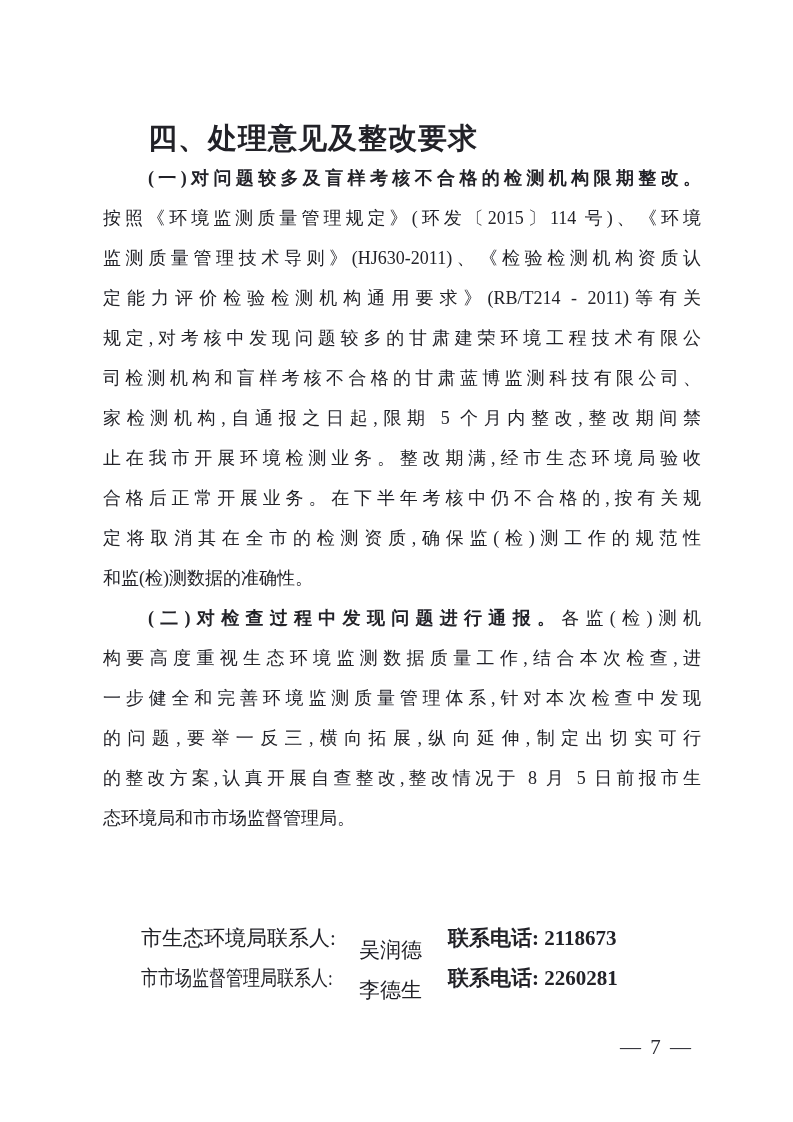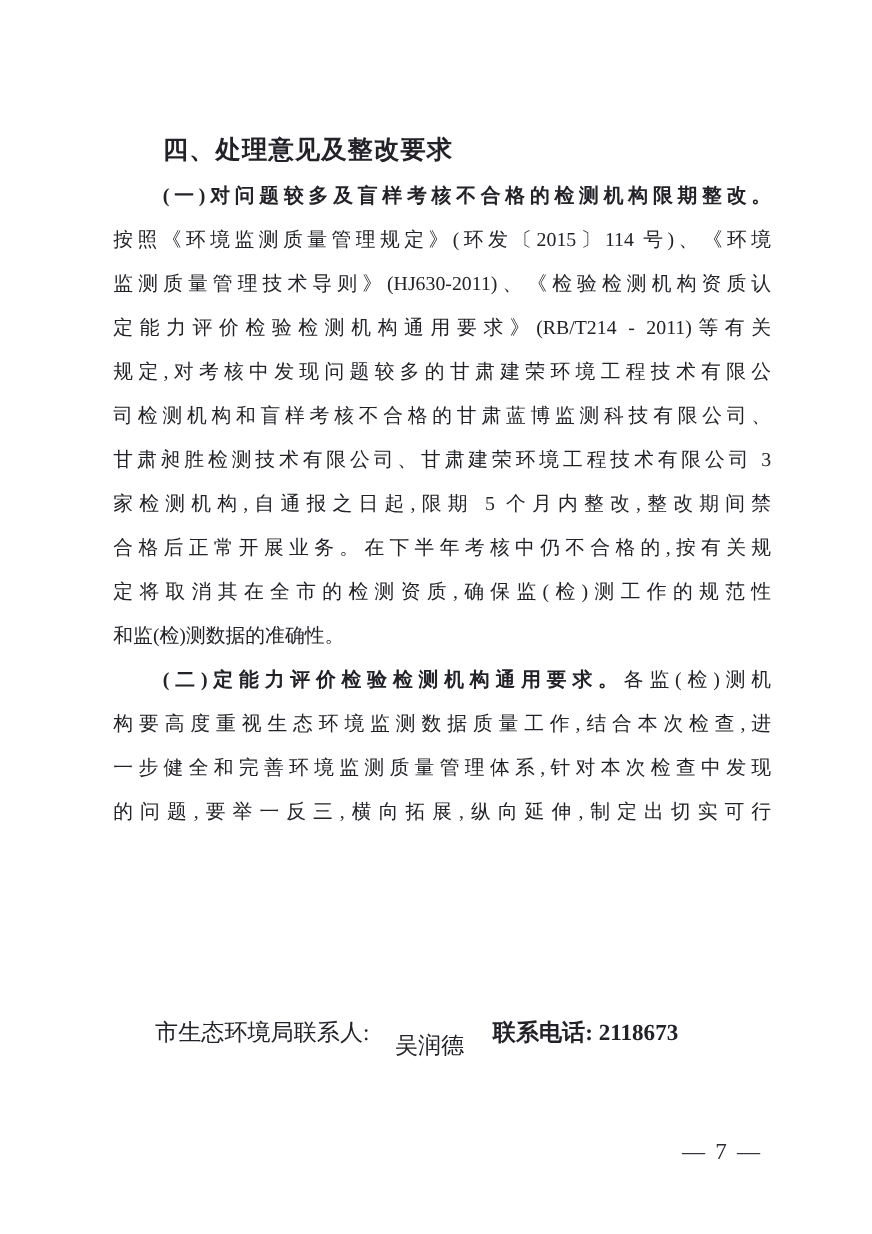--- a/index.html
+++ b/index.html
@@ -25,23 +25,23 @@
     text-align: left;
   }
   .j {
     text-align: justify;
     text-align-last: justify;
     -moz-text-align-last: justify;
   }
   .indent { text-indent: 45px; }
   .bold { font-weight: 700; }
   .heading {
-    font-family: Liberation Mono, monospace;
+    font-family: Liberation Sans, sans-serif;
     font-weight: 700;
-    font-size: 23px;
+    font-size: 29px;
     line-height: 40px;
     height: 40px;
     text-indent: 45px;
     letter-spacing: 1px;
   }
   .contacts {
     position: absolute;
     left: 103px;
     top: 918px;
     width: 598px;
@@ -75,36 +75,43 @@
   <div class="textblock">
 
     <div class="row heading">四、处理意见及整改要求</div>
 
     <div class="row j indent bold">(一)对问题较多及盲样考核不合格的检测机构限期整改。</div>
     <div class="row j">按照《环境监测质量管理规定》(环发〔2015〕114 号)、《环境</div>
     <div class="row j">监测质量管理技术导则》(HJ630-2011)、《检验检测机构资质认</div>
     <div class="row j">定能力评价检验检测机构通用要求》(RB/T214 - 2011)等有关</div>
     <div class="row j">规定,对考核中发现问题较多的甘肃建荣环境工程技术有限公</div>
     <div class="row j">司检测机构和盲样考核不合格的甘肃蓝博监测科技有限公司、</div>
-    <div class="row j">甘肃昶胜检测技术有限公司、甘肃建荣环境工程技术有限公司 3</div>
     <div class="row j">家检测机构,自通报之日起,限期 5 个月内整改,整改期间禁</div>
+    <div class="row j">止在我市开展环境检测业务。整改期满,经市生态环境局验收</div>
     <div class="row j">合格后正常开展业务。在下半年考核中仍不合格的,按有关规</div>
     <div class="row j">定将取消其在全市的检测资质,确保监(检)测工作的规范性</div>
     <div class="row">和监(检)测数据的准确性。</div>
 
-    <div class="row j indent"><span class="bold">(二)定能力评价检验检测机构通用要求。</span><span>各监(检)测机</span></div>
+    <div class="row j indent"><span class="bold">(二)对检查过程中发现问题进行通报。</span><span>各监(检)测机</span></div>
     <div class="row j">构要高度重视生态环境监测数据质量工作,结合本次检查,进</div>
     <div class="row j">一步健全和完善环境监测质量管理体系,针对本次检查中发现</div>
     <div class="row j">的问题,要举一反三,横向拓展,纵向延伸,制定出切实可行</div>
+    <div class="row j">的整改方案,认真开展自查整改,整改情况于 8 月 5 日前报市生</div>
+    <div class="row">态环境局和市市场监督管理局。</div>
 
   </div>
 
   <div class="contacts">
     <div class="contact-row">
       <span class="c-label">市生态环境局联系人:</span>
       <span class="c-name">吴润德</span>
       <span class="c-phone"><span>联系电话:</span> <span>2118673</span></span>
     </div>
+    <div class="contact-row">
+      <span class="c-label squeeze">市市场监督管理局联系人:</span>
+      <span class="c-name">李德生</span>
+      <span class="c-phone"><span>联系电话:</span> <span>2260281</span></span>
+    </div>
   </div>
 
   <div class="pagenum">— 7 —</div>
 
 </div>
 
 </body></html>

